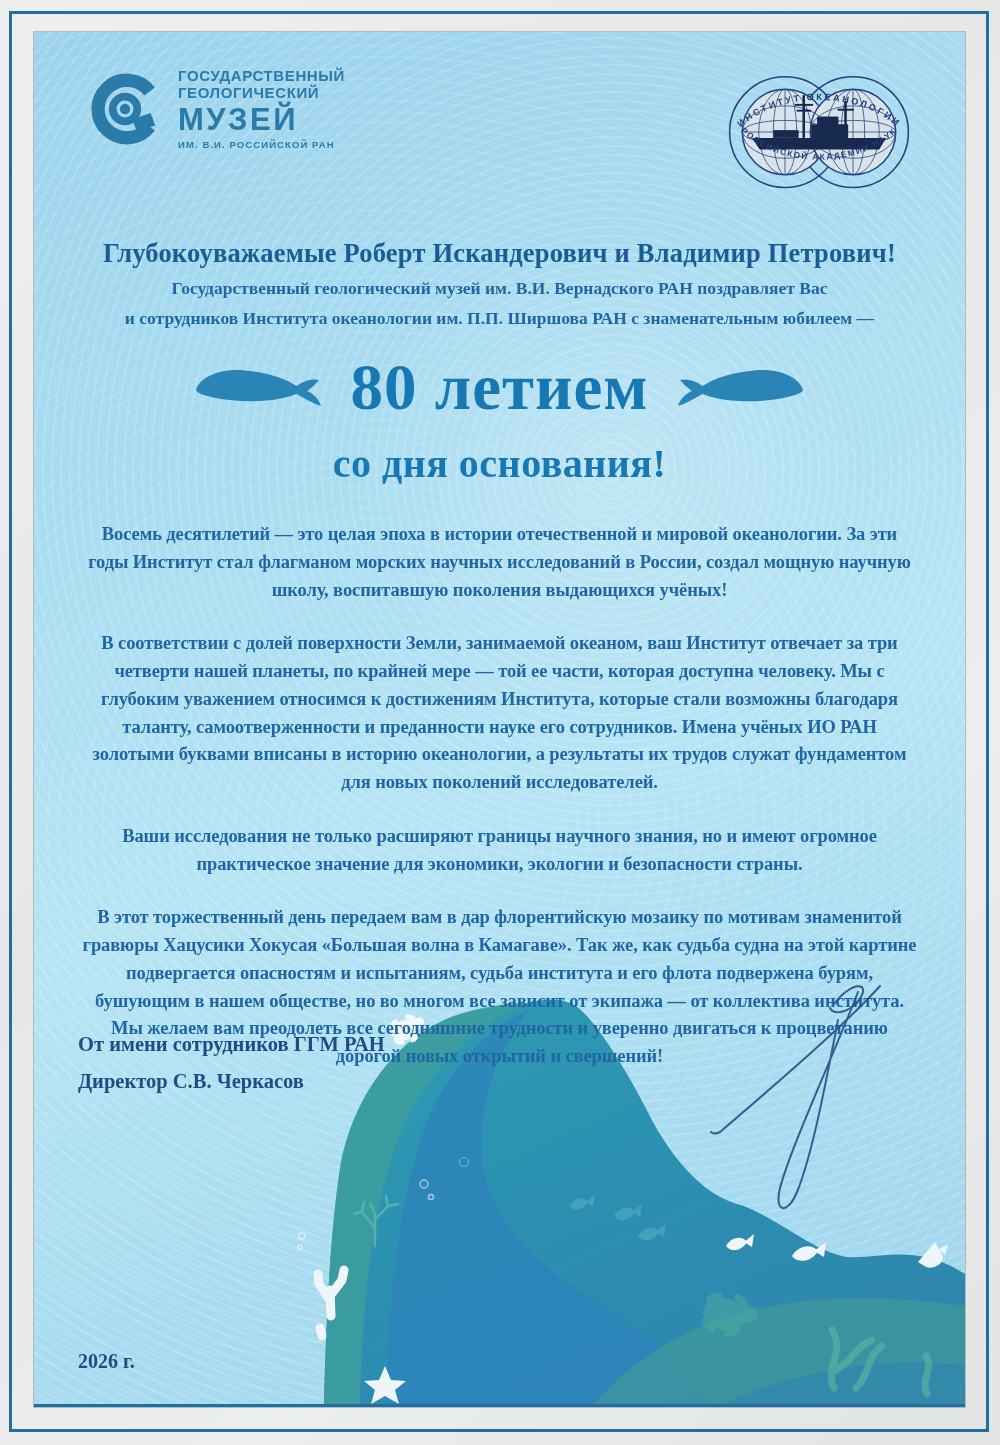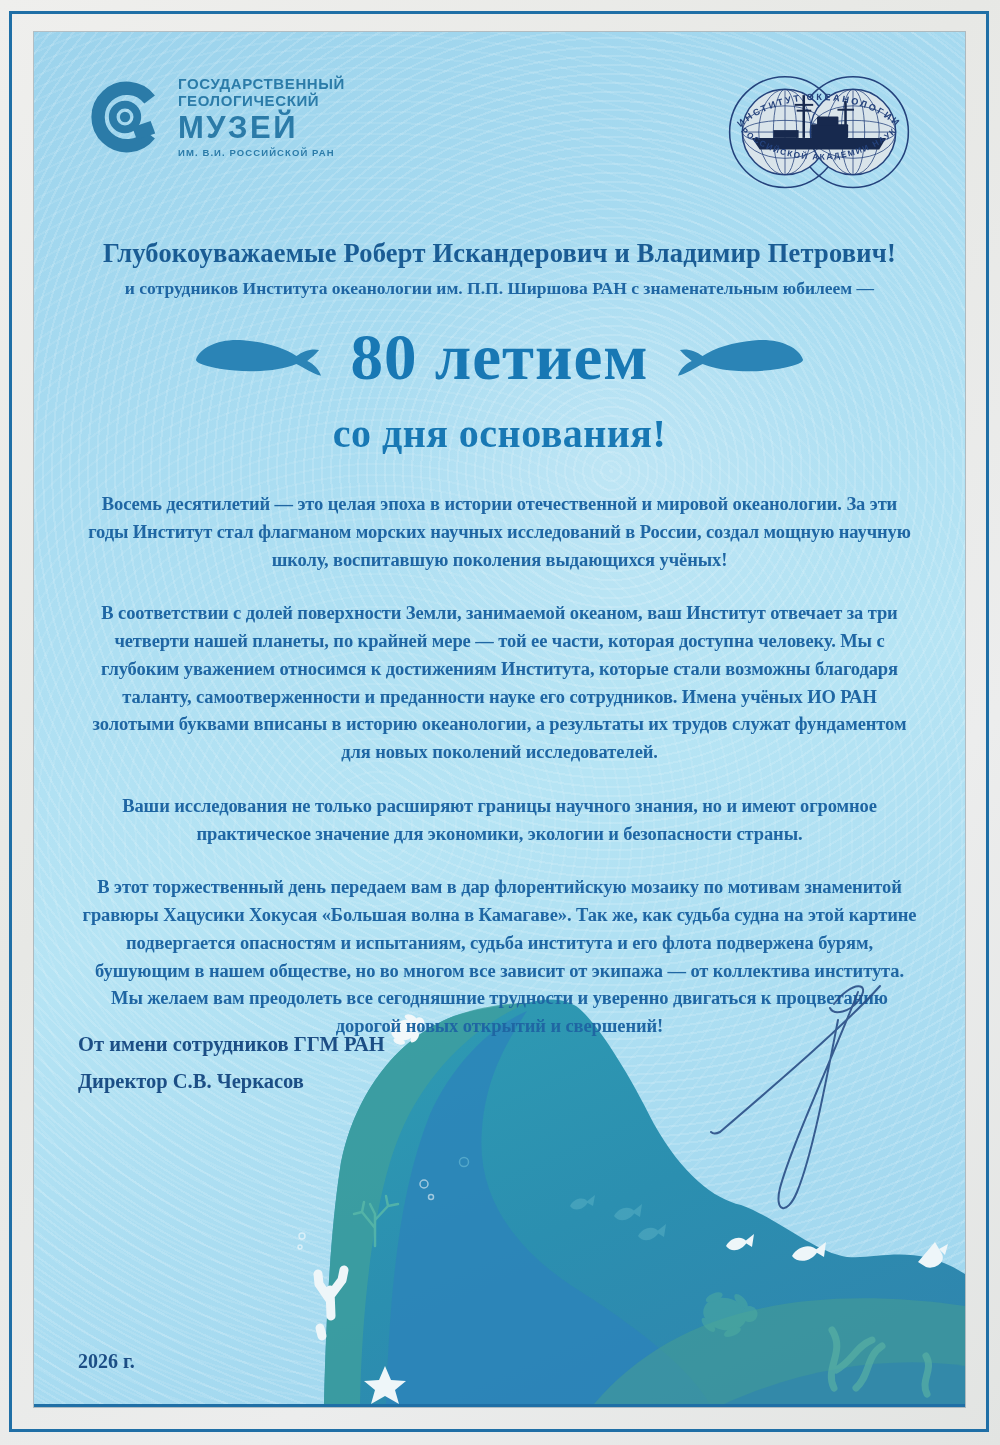--- a/index.html
+++ b/index.html
@@ -27,21 +27,21 @@
   }
   .page::before{
     content:"";position:absolute;inset:0;pointer-events:none;
     background:
       radial-gradient(circle 360px at 62% 32%, rgba(255,255,255,.20), rgba(255,255,255,0) 72%),
       repeating-radial-gradient(circle at 62% 32%, rgba(255,255,255,.14) 0 2px, rgba(255,255,255,0) 2px 9px),
       repeating-radial-gradient(circle at 37% 58%, rgba(255,255,255,.09) 0 2px, rgba(255,255,255,0) 2px 11px);
   }
   
   .museum-logo{
-    position:absolute;left:52px;top:44px;
+    position:absolute;left:52px;top:36px;
     display:flex;align-items:center;gap:14px;
     color:#2b7ba8;z-index:3;
   }
   .museum-logo-text{font-family:"Liberation Sans",sans-serif;font-weight:bold;line-height:1.12;text-align:left;}
   .ml-line-sm{font-size:15px;letter-spacing:.6px;}
   .ml-line-big{font-size:31px;letter-spacing:2.5px;margin-top:1px;}
   .ml-line-tiny{font-size:9.5px;letter-spacing:1.1px;margin-top:3px;}
   .emblem{position:absolute;right:44px;top:32px;width:204px;height:140px;z-index:3;}
   
   .content{position:relative;z-index:2;text-align:center;}
@@ -142,20 +142,21 @@
       <text font-family="Liberation Sans, sans-serif" font-size="9.5" letter-spacing="2.4" fill="#24427c" font-weight="bold">
         <textPath href="#arcTop" startOffset="50%" text-anchor="middle">ИНСТИТУТ ОКЕАНОЛОГИИ</textPath>
       </text>
       <text font-family="Liberation Sans, sans-serif" font-size="8.5" letter-spacing="1.6" fill="#24427c" font-weight="bold">
         <textPath href="#arcBot" startOffset="50%" text-anchor="middle">РОССИЙСКОЙ АКАДЕМИИ НАУК</textPath>
       </text>
     </svg>
 
     <div class="content">
       <div class="salutation">Глубокоуважаемые Роберт Искандерович и Владимир Петрович!</div>
+      <div class="intro-line">Государственный геологический музей им. В.И. Вернадского РАН поздравляет Вас</div>
       <div class="intro-line">и сотрудников Института океанологии им. П.П. Ширшова РАН с знаменательным юбилеем —</div>
 
       <div class="anniv-row">
         <svg class="whale" viewBox="0 0 136 56">
           <path fill="#2b84b6" d="M6,30 C10,17 30,8 54,10 C78,12 96,18 108,26 C115,21 124,18 131,20 C127,25 123,28 119,31 C126,34 131,40 133,46 C125,44 116,38 108,34 C92,41 60,44 30,39 C16,36 8,34 6,30 Z"></path>
         </svg>
         <div class="headline">80 летием</div>
         <svg class="whale" viewBox="0 0 136 56">
           <g transform="translate(136,0) scale(-1,1)">
             <path fill="#2b84b6" d="M6,30 C10,17 30,8 54,10 C78,12 96,18 108,26 C115,21 124,18 131,20 C127,25 123,28 119,31 C126,34 131,40 133,46 C125,44 116,38 108,34 C92,41 60,44 30,39 C16,36 8,34 6,30 Z"></path>

